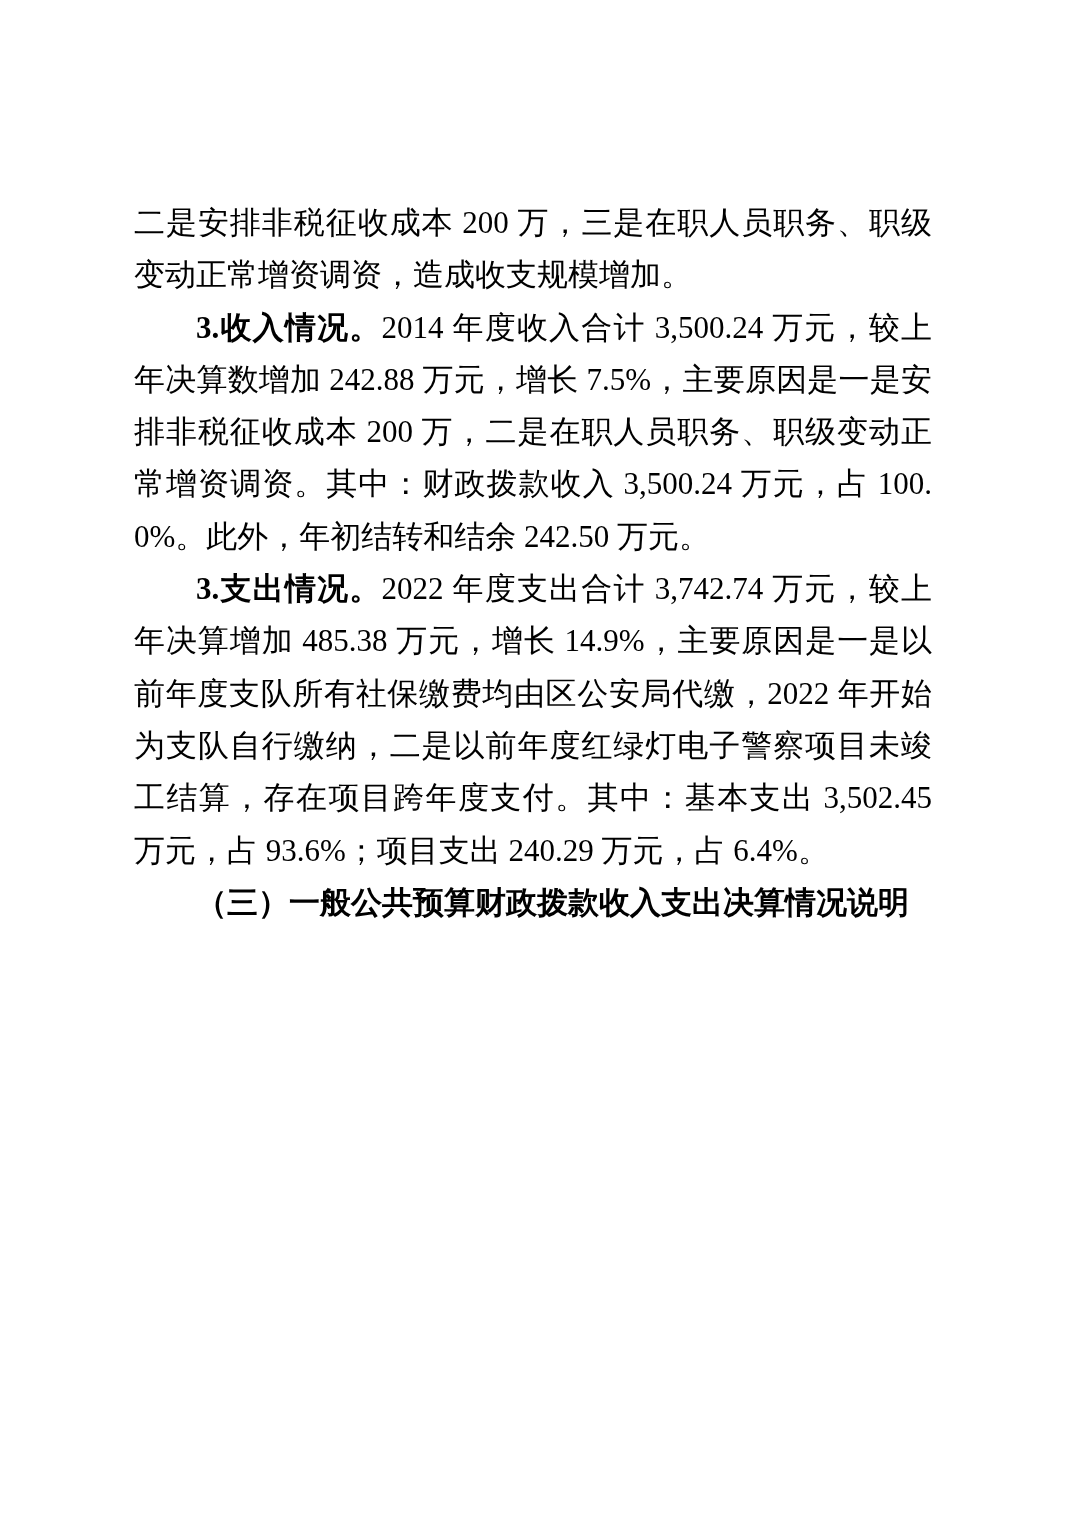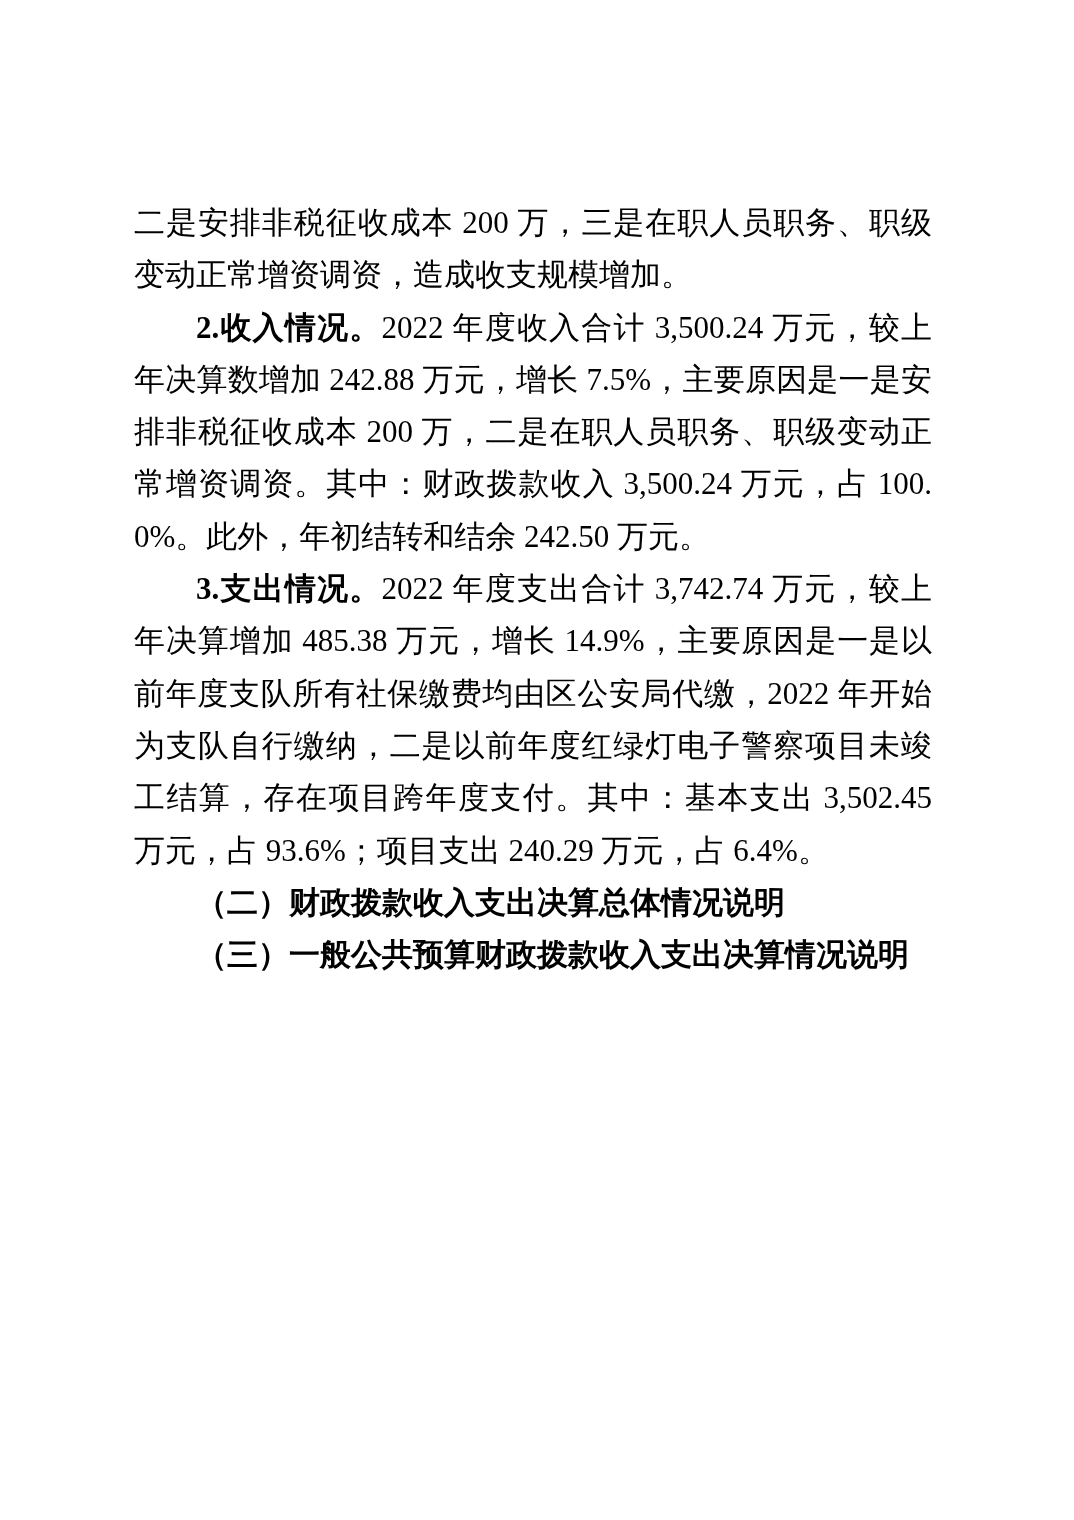--- a/index.html
+++ b/index.html
@@ -45,24 +45,23 @@
   }
 </style>
 </head>
 <body>
 
 <div class="page">
   <div class="content">
 
     <p class="para"><span>二是安排非税征收成本 200 万，三是在职人员职务、职级变动正常增资调资，造成收支规模增加。</span></p>
 
-    <p class="para indent"><span class="lead">2.收入情况。</span><span>2022 年度收入合计 3,500.24 万元，较上年决算数增加 242.88 万元，增长 7.5%，主要原因是一是安排非税征收成本 200 万，二是在职人员职务、职级变动正常增资调资。其中：财政拨款收入 3,500.24 万元，占 100.0%。此外，年初结转和结余 242.50 万元。</span></p>
+    <p class="para indent"><span class="lead">3.收入情况。</span><span>2014 年度收入合计 3,500.24 万元，较上年决算数增加 242.88 万元，增长 7.5%，主要原因是一是安排非税征收成本 200 万，二是在职人员职务、职级变动正常增资调资。其中：财政拨款收入 3,500.24 万元，占 100.0%。此外，年初结转和结余 242.50 万元。</span></p>
 
     <p class="para indent"><span class="lead">3.支出情况。</span><span>2022 年度支出合计 3,742.74 万元，较上年决算增加 485.38 万元，增长 14.9%，主要原因是一是以前年度支队所有社保缴费均由区公安局代缴，2022 年开始为支队自行缴纳，二是以前年度红绿灯电子警察项目未竣工结算，存在项目跨年度支付。其中：基本支出 3,502.45 万元，占 93.6%；项目支出 240.29 万元，占 6.4%。</span></p>
 
 
-    <p class="para heading"><span>（二）财政拨款收入支出决算总体情况说明</span></p>
 
 
     <p class="para heading"><span>（三）一般公共预算财政拨款收入支出决算情况说明</span></p>
 
   </div>
 </div>
 
 </body></html>

